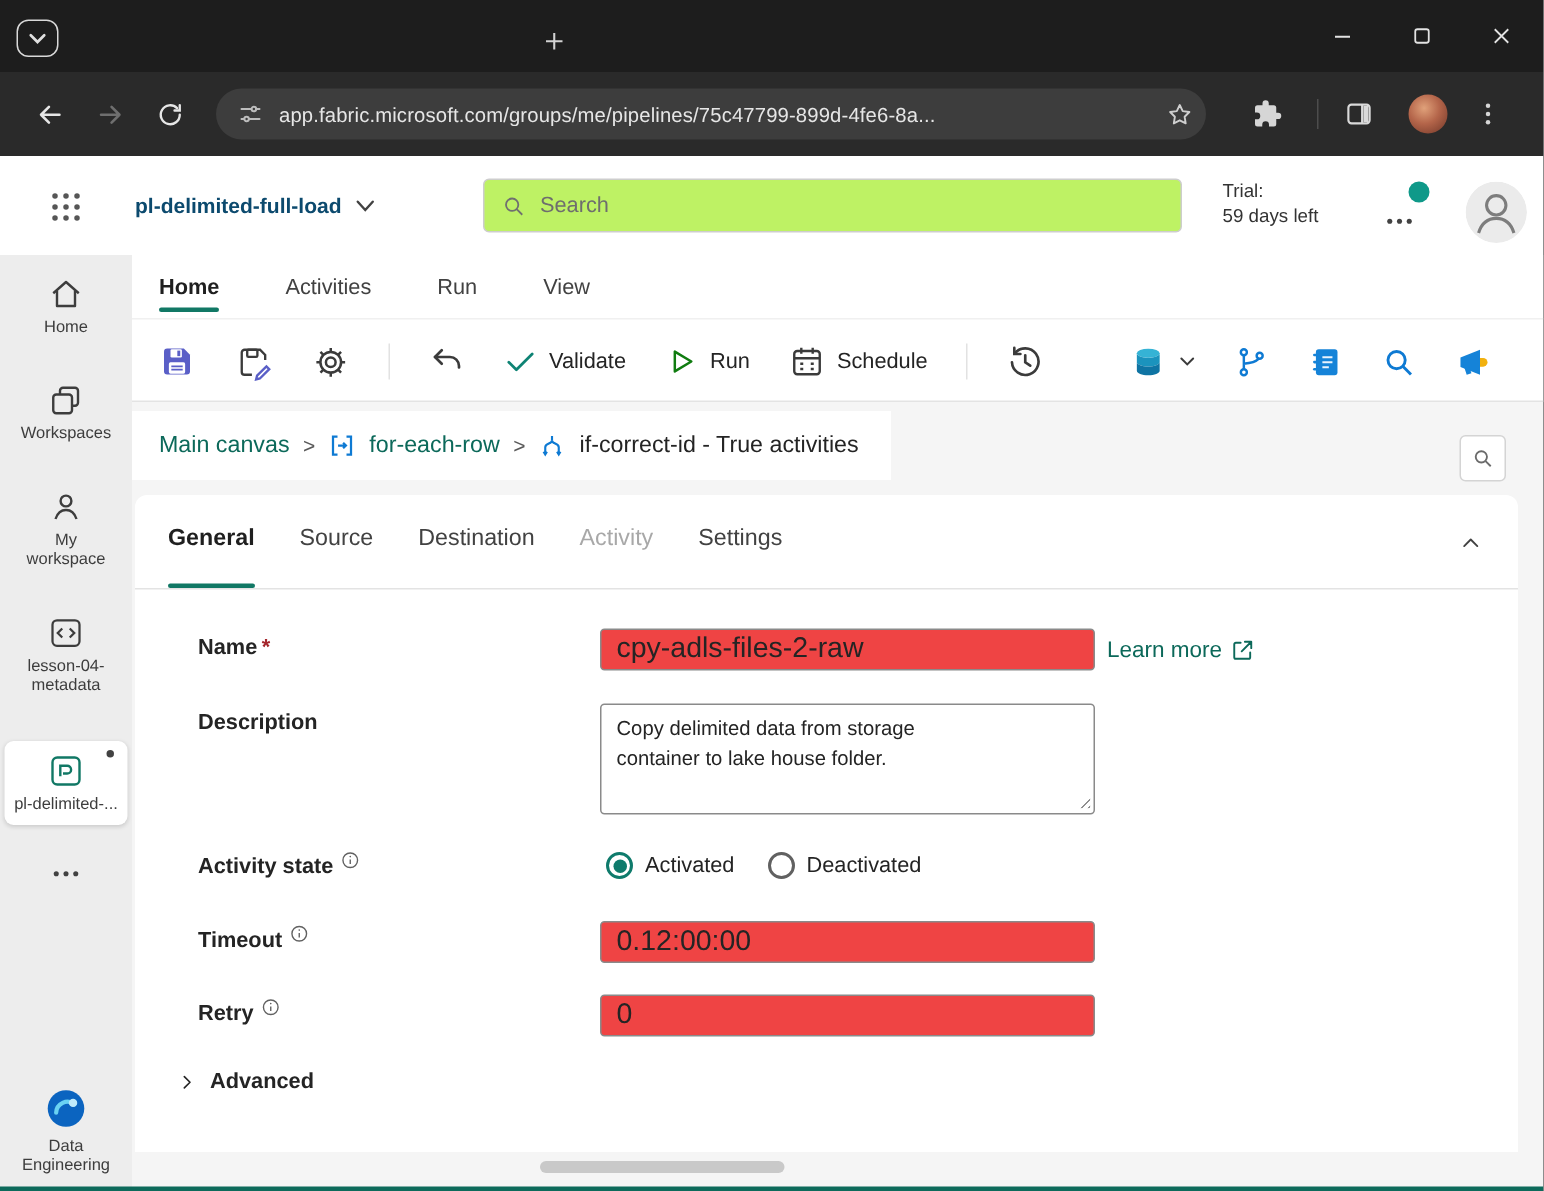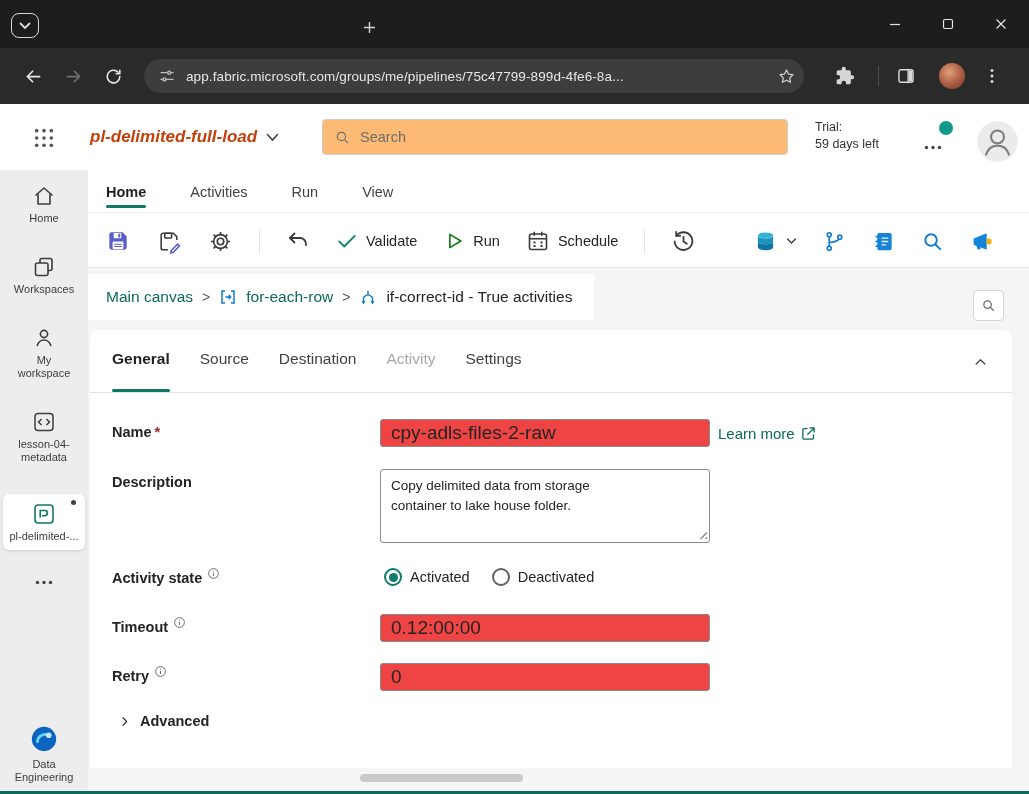--- a/index.html
+++ b/index.html
@@ -25,22 +25,22 @@
   .addressbar { width:660px; height:34px; margin-left:8px; margin-right:14px; background:#3d3d3d; border-radius:17px; display:flex; align-items:center; gap:10px; padding:0 8px 0 14px; }
   .url-text { flex:1; font-size:13.5px; color:#e6e6e6; white-space:nowrap; overflow:hidden; letter-spacing:.1px; }
   .nav-right { margin-left:auto; display:flex; align-items:center; gap:10px; }
   .nav-divider { width:1px; height:20px; background:#4d4d4d; }
   .chrome-avatar { width:26px; height:26px; border-radius:50%; background:radial-gradient(circle at 40% 35%, #e0a17a 0%, #b4654a 45%, #6e3527 100%); }
 
   
   .fabric-header { position:relative; height:66px; background:#fff; }
   .waffle-btn { position:absolute; left:29px; top:19px; width:30px; height:30px; display:flex; align-items:center; justify-content:center; }
   .fh-title { position:absolute; left:90px; top:0; height:66px; display:flex; align-items:center; gap:9px; }
-  .fh-title-text { font-size:17px; font-weight:700; color:#c2410c;font-style:italic; }
-  .fh-search { position:absolute; left:322px; top:15px; width:466px; height:36px; border:1px solid #cdcdcd; border-radius:4px; background:#fdba74; display:flex; align-items:center; gap:9px; padding:0 11px; }
+  .fh-title-text { font-size:14px; font-weight:700; color:#0c4a6e; }
+  .fh-search { position:absolute; left:322px; top:15px; width:466px; height:36px; border:1px solid #cdcdcd; border-radius:4px; background:#bef264; display:flex; align-items:center; gap:9px; padding:0 11px; }
   .fh-search input { border:0; outline:0; flex:1; font-size:14.5px; color:#424242; font-family:inherit; background:transparent; }
   .fh-search input::placeholder { color:#6e6e6e; }
   .fh-trial { position:absolute; left:815px; top:15px; font-size:12.5px; line-height:17px; color:#333; }
   .presence-dot { position:absolute; left:939px; top:17px; width:14px; height:14px; border-radius:50%; background:#0f9989; }
   .fh-more { position:absolute; left:920px; top:36px; width:26px; height:14px; display:flex; align-items:center; justify-content:center; }
   .fh-avatar { position:absolute; left:977px; top:17px; width:41px; height:41px; border-radius:50%; overflow:hidden; }
 
   
   .app-body { display:flex; height:624px; }
   .sidebar { width:88px; background:#ededed; display:flex; flex-direction:column; align-items:center; padding-top:14px; gap:30px; flex:0 0 88px; }
@@ -72,21 +72,21 @@
 
   .panel { margin:10px 17px 0 2px; height:438px; background:#fff; border-radius:8px 8px 0 0; position:relative; }
   .panel-tabs { display:flex; gap:30px; padding:20px 0 0 22px; font-size:15.5px; color:#424242; border-bottom:1px solid #e3e3e3; }
   .ptab { padding-bottom:24px; position:relative; }
   .ptab.active { font-weight:700; color:#1f1f1f; }
   .ptab.active::after { content:""; position:absolute; left:0; right:0; bottom:0; height:3px; border-radius:2px; background:#117865; }
   .ptab.disabled { color:#a8a8a8; }
   .collapse-btn { position:absolute; right:20px; top:20px; width:24px; height:24px; display:flex; align-items:center; justify-content:center; }
 
   .form { padding:26px 0 0 22px; }
-  .frow { display:grid; grid-template-columns:268px 1fr; margin-bottom:22px; align-items:start; }
+  .frow { display:grid; grid-template-columns:268px 1fr; margin-bottom:22px; align-items:start;margin-left:20px; }
   .flabel { font-size:14.5px; font-weight:700; color:#242424; padding-top:5px; display:flex; align-items:flex-start; }
   .req { color:#a4262c; margin-left:3px; }
   .info-icon { margin-left:5px; position:relative; top:-3px; }
   .text-input { width:330px; height:28px; border:1px solid #8a8a8a; border-radius:3px; padding:0 10px; font-size:19px; color:#242424; font-family:inherit; background:#ef4444; outline:none; }
   .name-ctl { display:flex; align-items:center; gap:8px; }
   .learn-more { display:flex; align-items:center; gap:5px; color:#0c695a; font-size:15px; }
   .ta-wrap { position:relative; width:330px; }
   textarea.desc { width:330px; height:74px; border:1px solid #8a8a8a; border-radius:3px; padding:6px 10px; font-size:13.5px; line-height:1.45; color:#242424; font-family:inherit; resize:none; outline:none; display:block; background:#fff; }
   .resize-grip { position:absolute; right:3px; bottom:4px; width:10px; height:10px; background:repeating-linear-gradient(135deg, transparent 0 2.2px, #8f8f8f 2.2px 3.4px); clip-path:polygon(100% 0, 100% 100%, 0 100%); }
   .radio-row { display:flex; align-items:center; gap:22px; padding-top:3px; margin-left:4px; }

